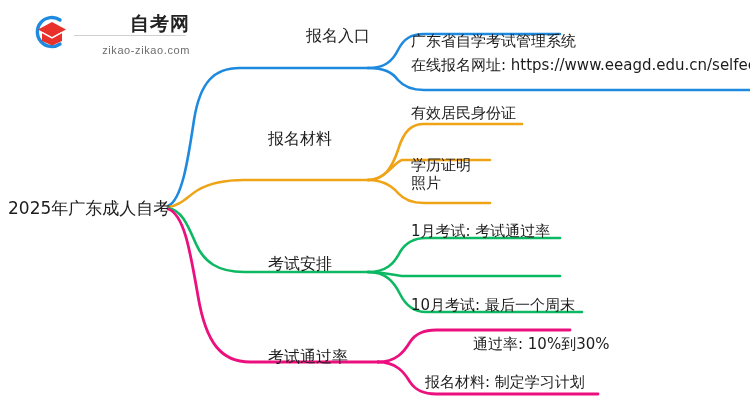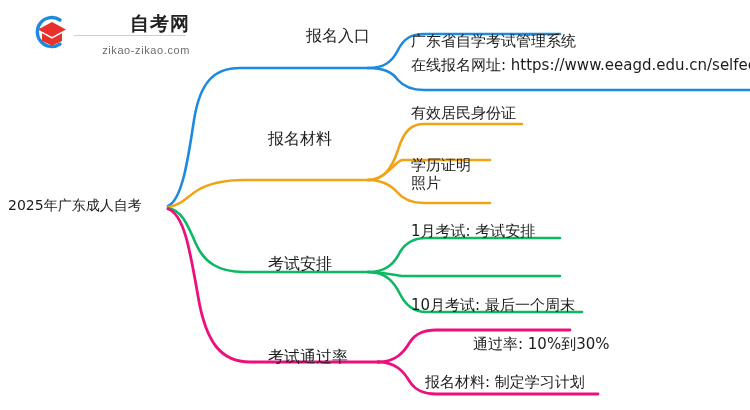--- a/index.html
+++ b/index.html
@@ -49,21 +49,21 @@
   }
 
   
   .node {
     position: absolute;
     color: #1c1c1c;
     white-space: nowrap;
     font-family: "DejaVu Sans", sans-serif;
   }
   .root-node {
-    font-size: 14px;
+    font-size: 17px;
     left: 8px; top: 197px;
   }
   .branch-node {
     font-size: 16px;
   }
   .leaf-node {
     font-size: 15px;
   }
   #b0 { left: 280px; top: 26px; margin-left: 26px; }
   #b1 { left: 268px; top: 129px; }
@@ -128,19 +128,19 @@
   <div id="b2" class="node branch-node">考试安排</div>
   <div id="b3" class="node branch-node">考试通过率</div>
 
   <div id="l00" class="node leaf-node">广东省自学考试管理系统</div>
   <div id="l01" class="node leaf-node">在线报名网址: https://www.eeagd.edu.cn/selfec/</div>
 
   <div id="l10" class="node leaf-node">有效居民身份证</div>
   <div id="l11" class="node leaf-node">学历证明</div>
   <div id="l12" class="node leaf-node">照片</div>
 
-  <div id="l20" class="node leaf-node">1月考试: 考试安排</div>
+  <div id="l20" class="node leaf-node">1月考试: 考试通过率</div>
   <div id="l22" class="node leaf-node">10月考试: 最后一个周末</div>
 
   <div id="l30" class="node leaf-node">通过率: 10%到30%</div>
   <div id="l31" class="node leaf-node">报名材料: 制定学习计划</div>
 
 </div>
 
 </body></html>

